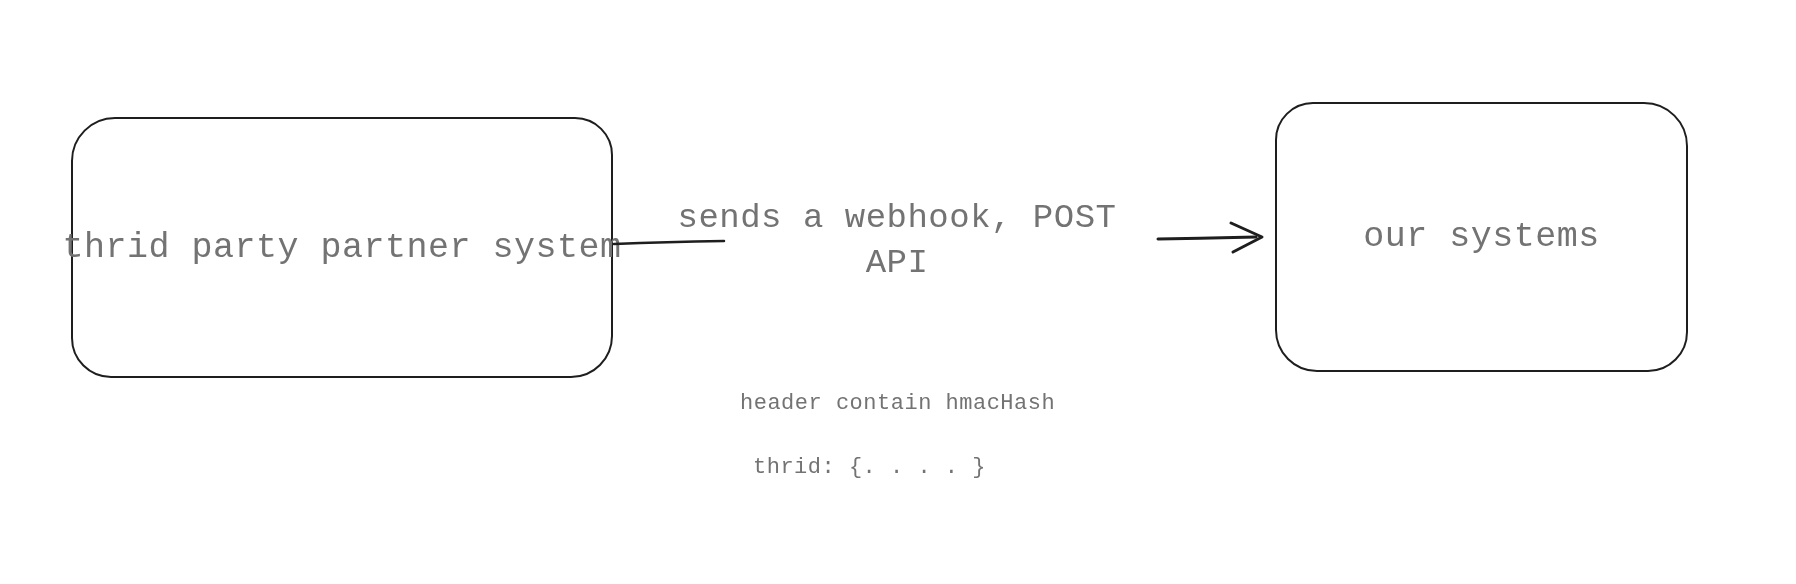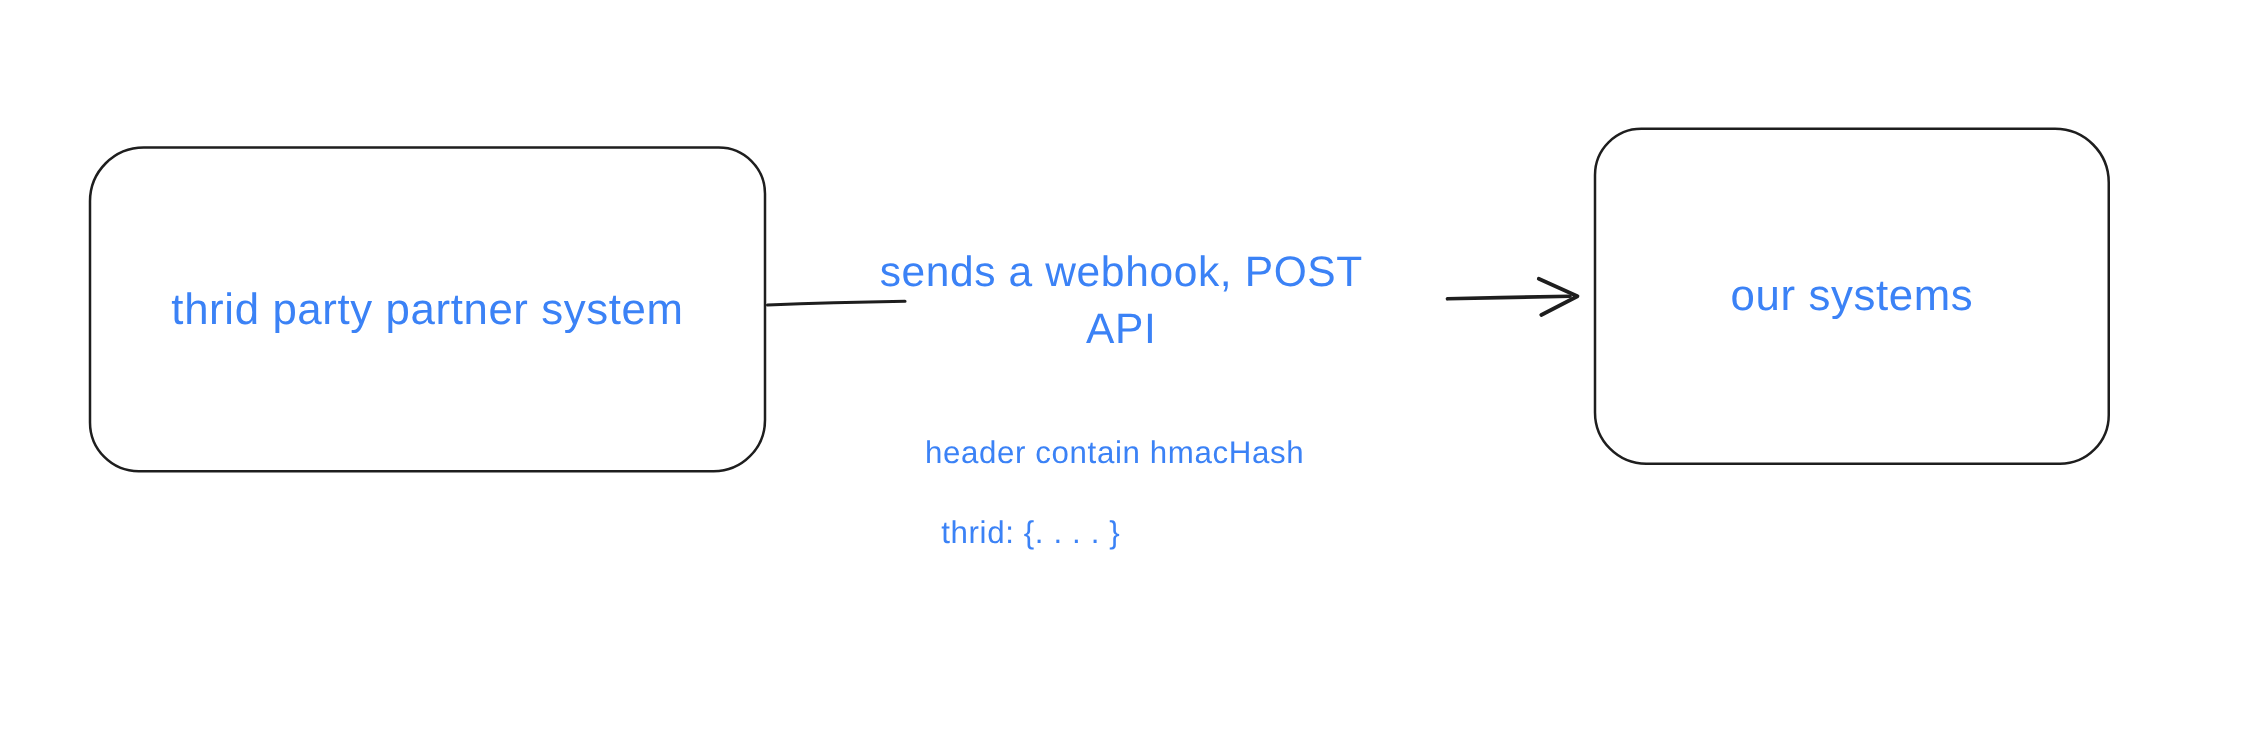--- a/index.html
+++ b/index.html
@@ -6,22 +6,22 @@
     margin: 0;
     padding: 0;
     background: #ffffff;
   }
   .canvas {
     position: relative;
     width: 1796px;
     height: 584px;
     background: #ffffff;
     overflow: hidden;
-    font-family: Liberation Sans, sans-serif;
-    color: #3b82f6;
+    font-family: Liberation Mono, monospace;
+    color: #737373;
   }
   .node {
     position: absolute;
     background: #ffffff;
     border: 2.5px solid #1e1e1e;
     display: flex;
     align-items: center;
     justify-content: center;
     box-sizing: border-box;
   }
@@ -59,24 +59,25 @@
     top: 196px;
     width: 450px;
     text-align: center;
     font-size: 34px;
     line-height: 45px;
     letter-spacing: 0.5px;
   }
   .edge-label span { display: block; }
   .note {
     position: absolute;
-    font-size: 25px;
+    font-size: 22px;
     line-height: 42px;
     letter-spacing: 0.5px;
     white-space: nowrap;
+    margin-top: 42px;
   }
   .note-header {
     left: 740px;
     top: 341px;
   }
   .note-body {
     left: 753px;
     top: 405px;
   }
 </style>

